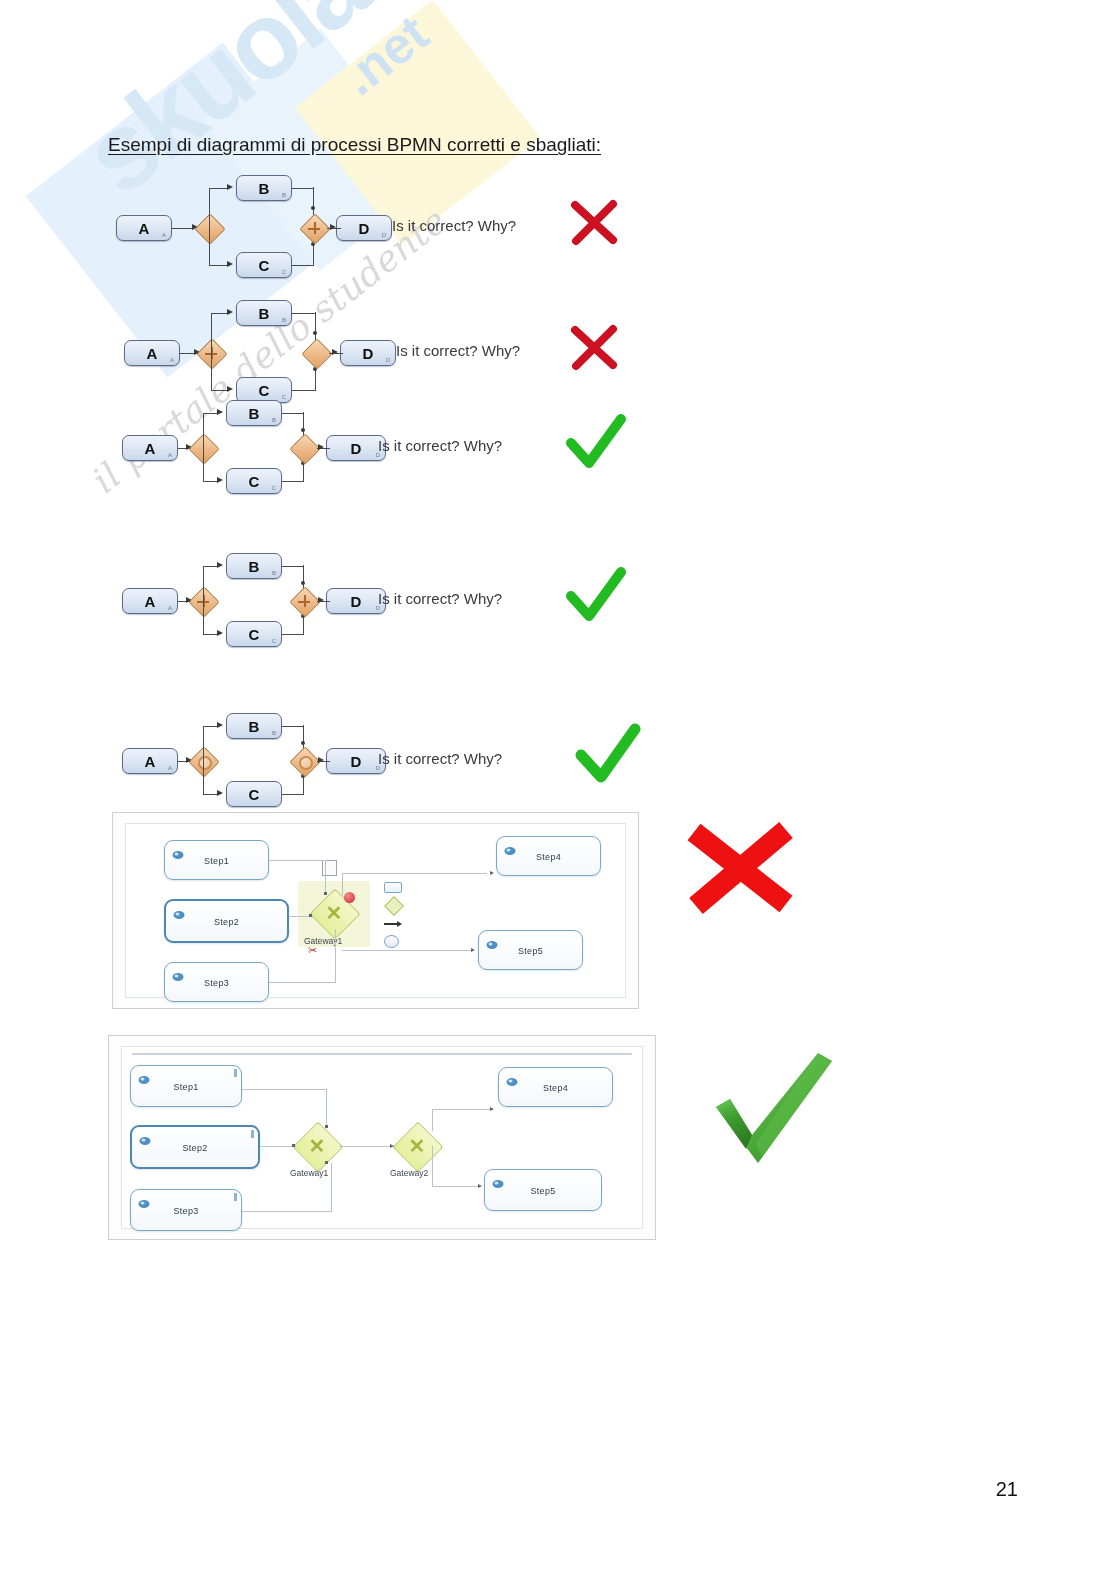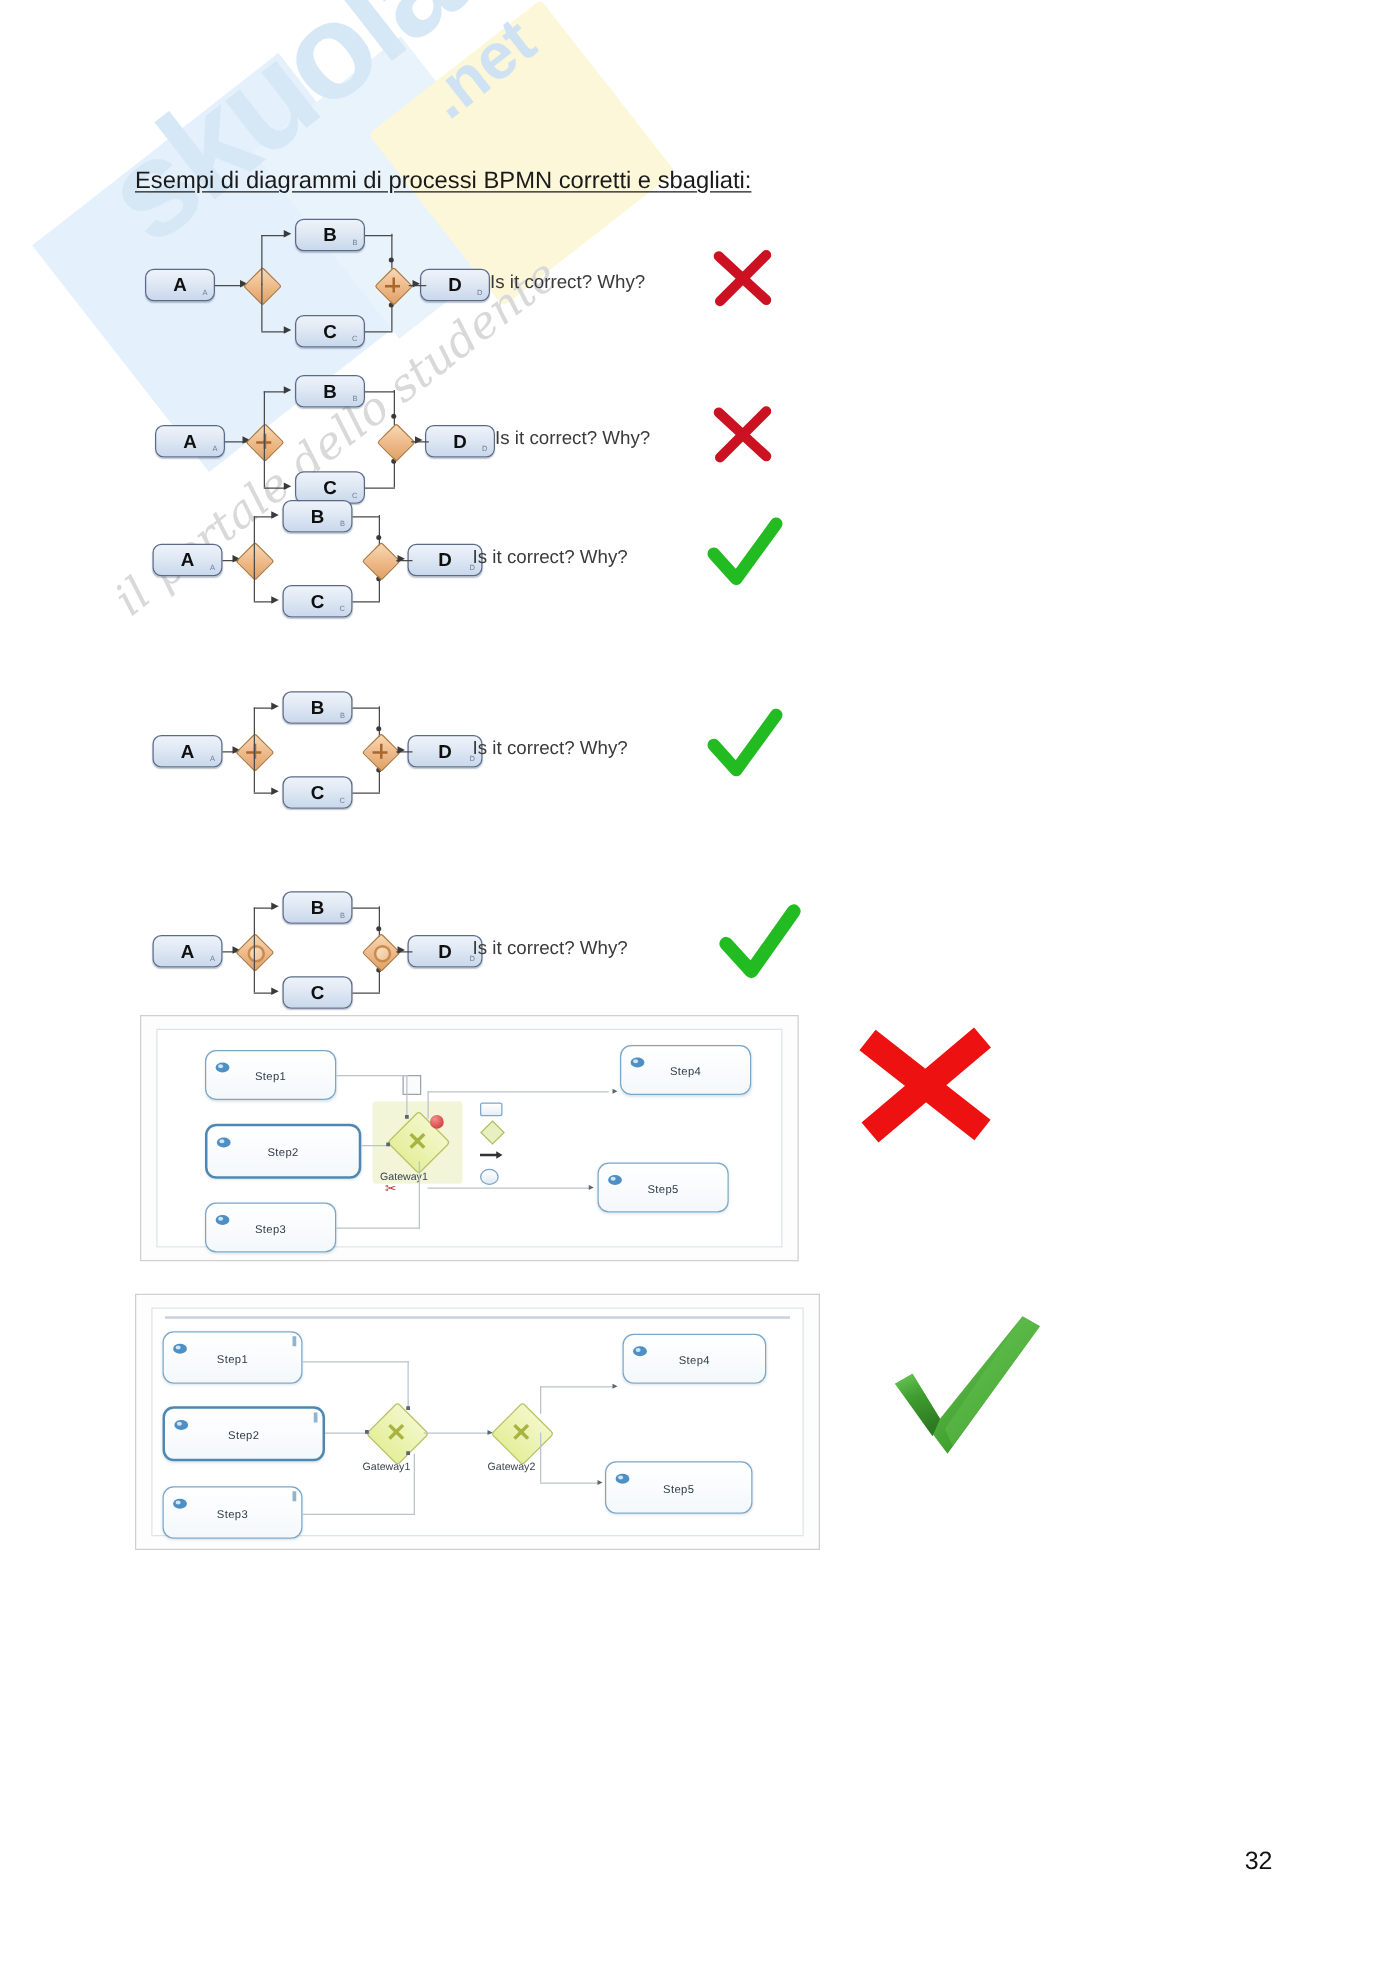--- a/index.html
+++ b/index.html
@@ -666,15 +666,15 @@
           <stop offset="60%" stop-color="#46a634"></stop>
           <stop offset="100%" stop-color="#2f7d24"></stop>
         </linearGradient>
       </defs>
       <path d="M16 62 L30 54 L52 90 L118 8 L132 16 L58 118 Z" fill="url(#gchk2)"></path>
       <path d="M16 62 L30 54 L52 90 L46 104 Z" fill="url(#gchk)"></path>
       <path d="M118 8 L132 16 L62 112 L56 98 Z" fill="#5fbd4b" opacity="0.55"></path>
     </svg>
   </div>
 
-  <div class="page-number">32</div>
+  <div class="page-number">21</div>
 
 </div>
 
 </body></html>

